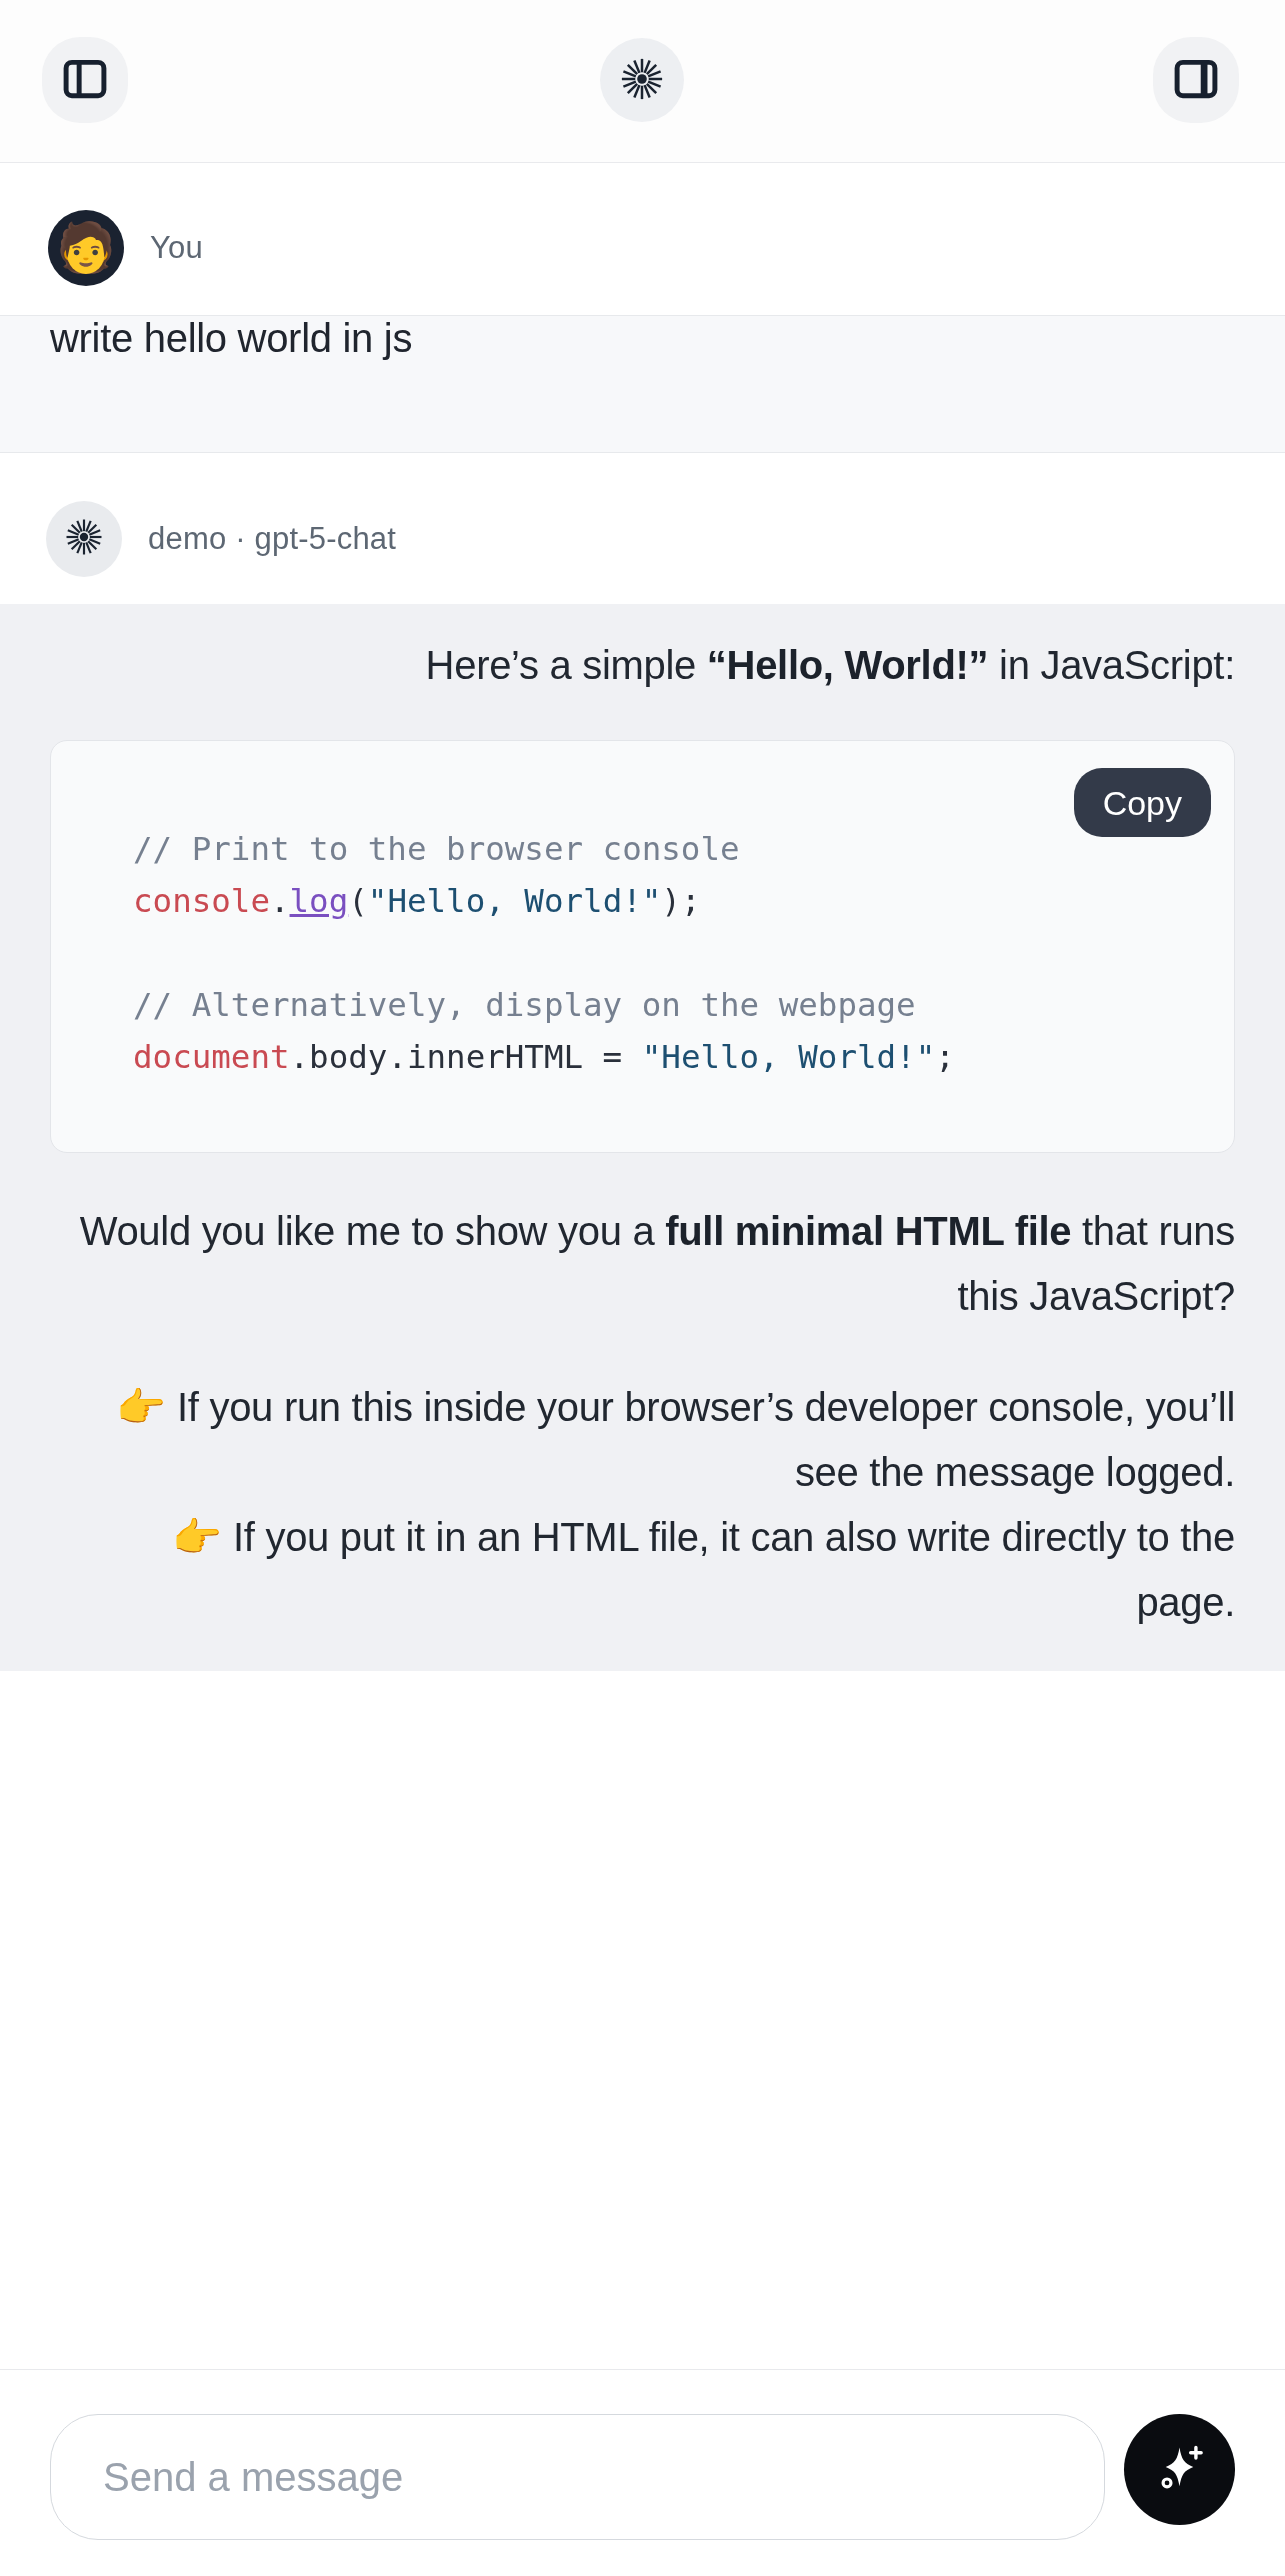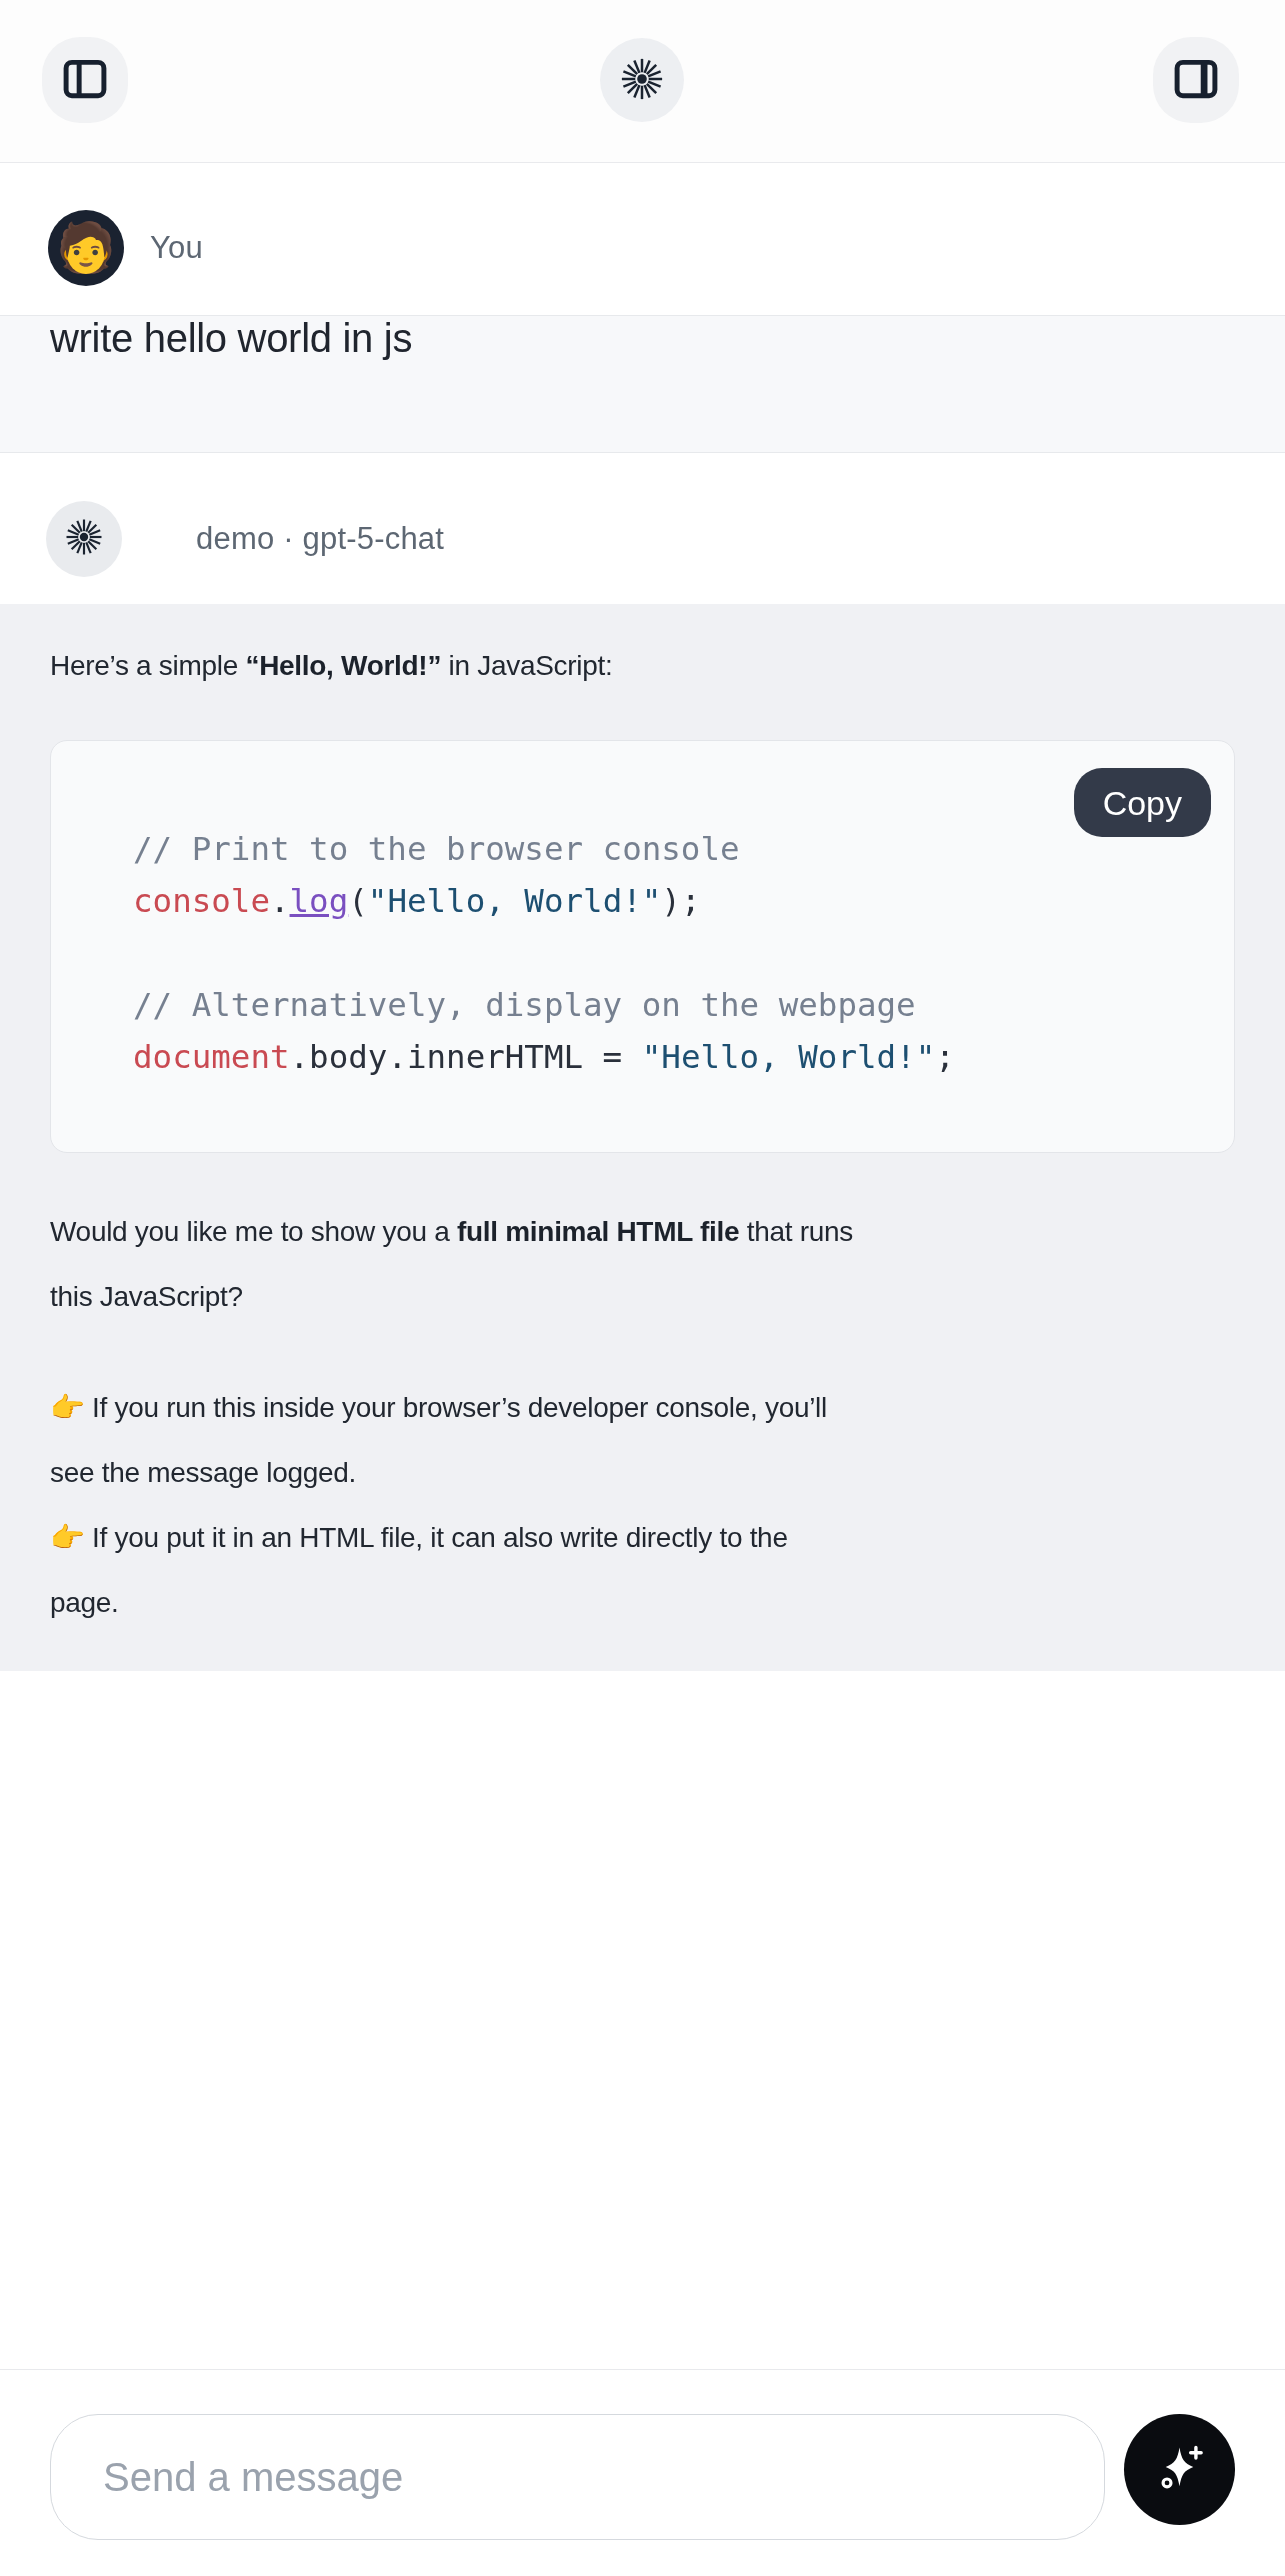--- a/index.html
+++ b/index.html
@@ -59,30 +59,30 @@
     height:138px;
     background:#f7f8fa;
     border-top:1px solid #e7e9ec;
     border-bottom:1px solid #e7e9ec;
     display:flex; align-items:flex-start;
     padding-left:50px;
     font-size:40px; color:#20252e;
     letter-spacing:-0.3px;
   }
 
-  .assistant-head { margin:47px 8px 0 46px; height:78px;gap:48px; }
+  .assistant-head { margin:47px 8px 0 46px; height:78px; }
 
   .assistant-block {
     margin-top:26px;
     background:#f0f1f4;
     padding:29px 50px 36px 50px;
   }
   .prose {
-    font-size:28px; line-height:65px;
-    color:#212730; letter-spacing:-0.3px;
+    font-size:40px; line-height:65px;
+    color:#212730; letter-spacing:-0.3px;text-align:right;
   }
   .prose b { font-weight:700; color:#1c222b; }
   .para { margin-top:46px; }
 
   
   .code-card {
     position:relative;
     margin-top:42px;
     background:#f9fafb;
     border:1.9px solid #e3e5e9;

